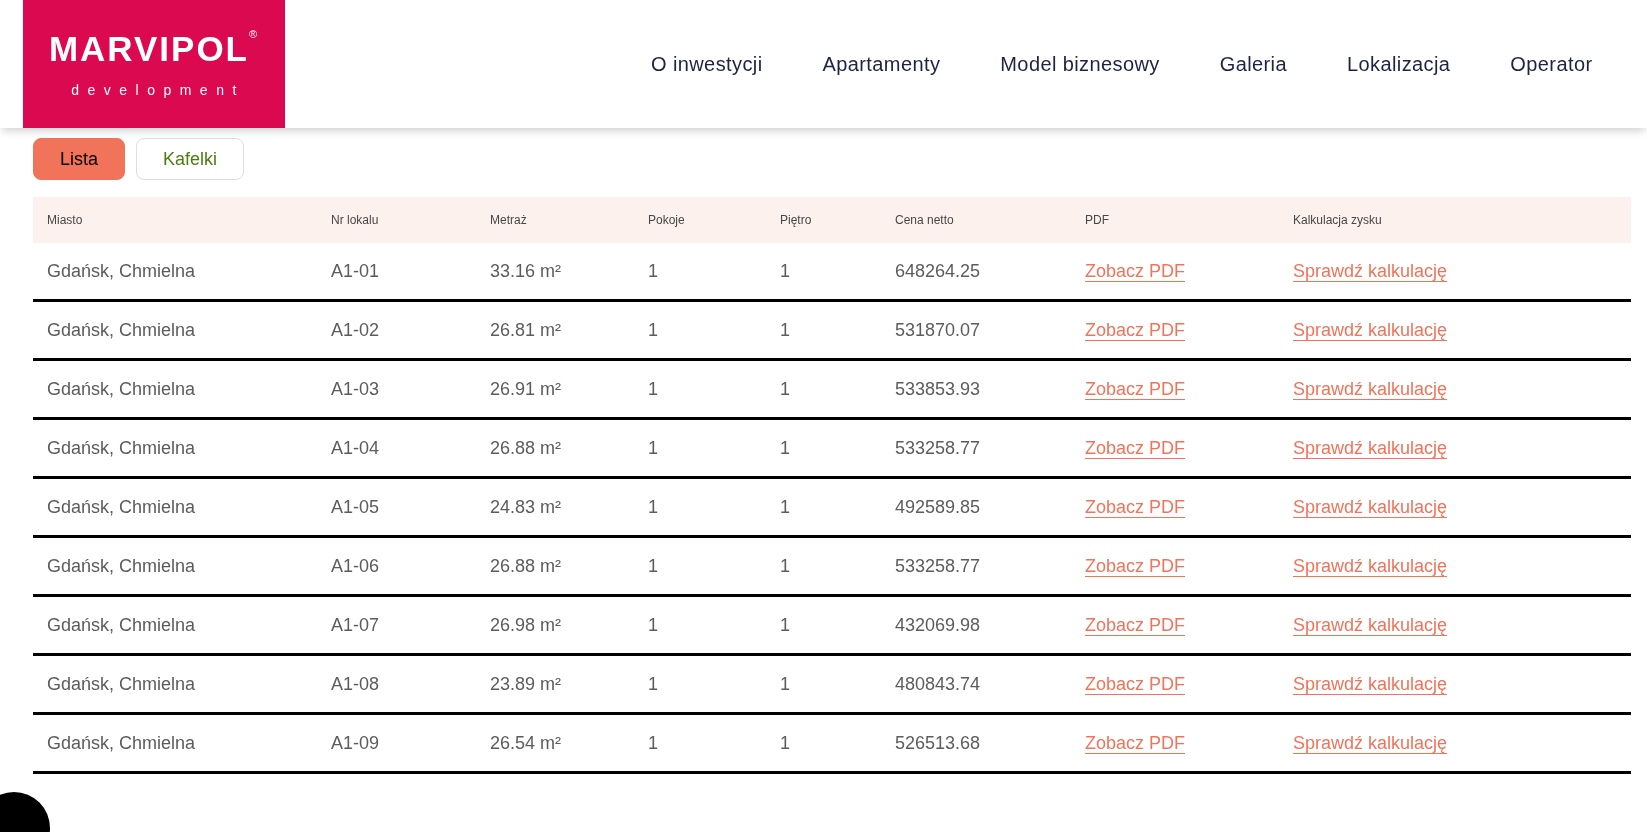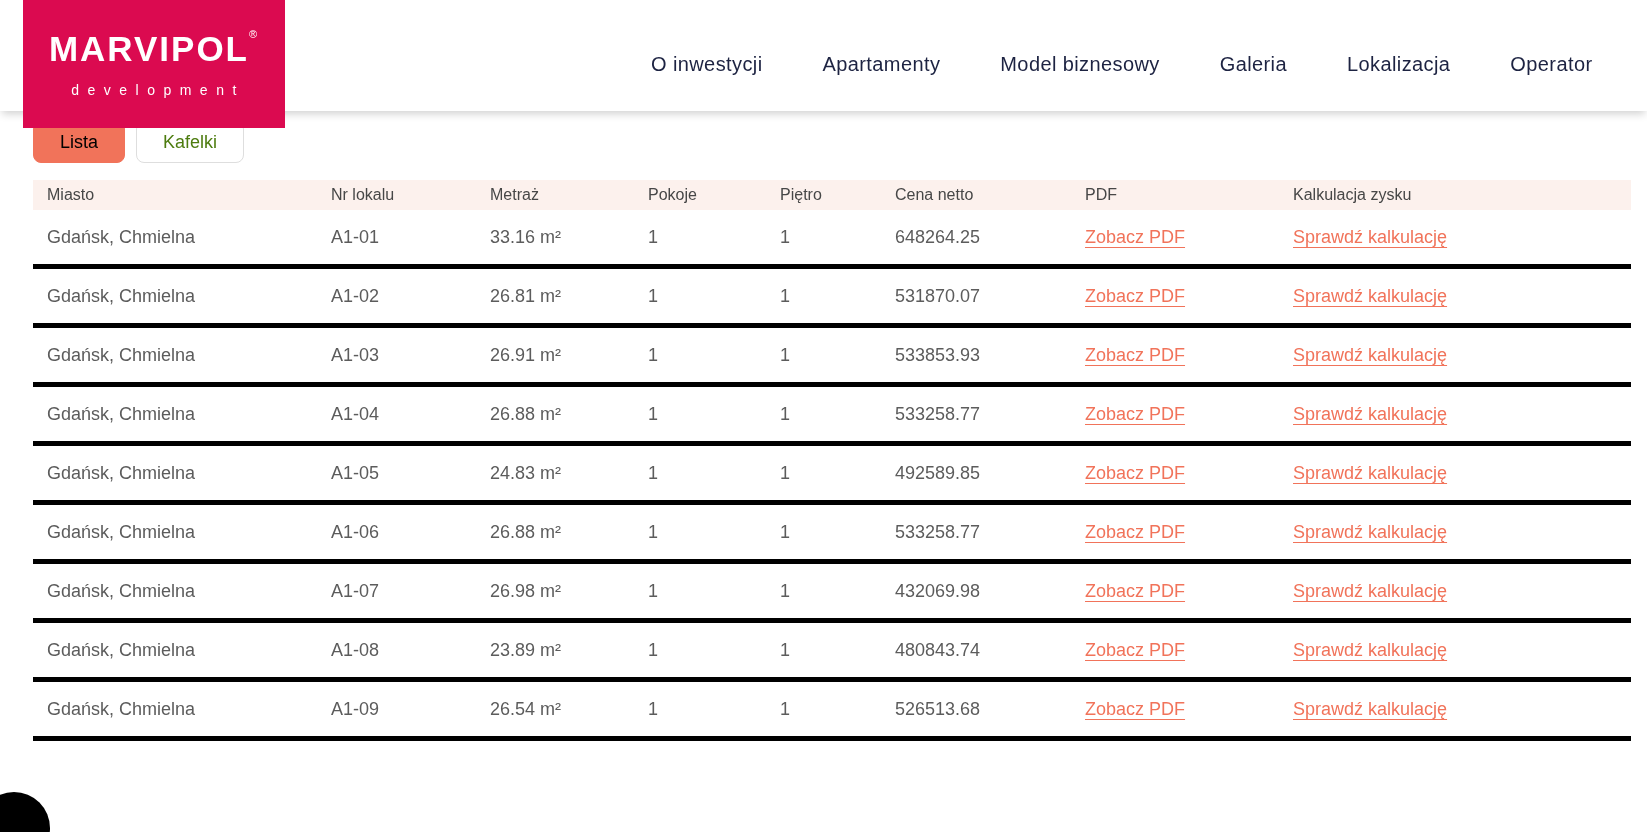--- a/index.html
+++ b/index.html
@@ -7,21 +7,21 @@
     width: 1647px; height: 832px;
     overflow: hidden;
     background: #ffffff;
     font-family: "Liberation Sans", sans-serif;
     position: relative;
   }
 
   
   .site-header {
     position: relative;
-    height: 111px;
+    height: 128px;
     background: #ffffff;
     box-shadow: 0 5px 8px -2px rgba(0,0,0,0.18);
     z-index: 5;
   }
   .logo-block {
     position: absolute;
     left: 23px; top: 0;
     width: 262px; height: 128px;
     background: #DB0A50;
     color: #ffffff;
@@ -100,30 +100,30 @@
     margin: 17px 16px 0 33px;
   }
   .t-row {
     display: grid;
     grid-template-columns: 284px 159px 158px 132px 115px 190px 208px 1fr;
     align-items: center;
   }
   .t-cell { padding-left: 14px; }
   .t-head {
     background: #FCF1ED;
-    height: 30px;
+    height: 46px;
     color: #474747;
-    font-size: 16px;
+    font-size: 12px;
     font-weight: 500;
   }
   .t-body .t-row {
     height: 59px;
     color: #5C5C5C;
     font-size: 18px;
-    border-bottom: 5px solid #000000;
+    border-bottom: 3px solid #000000;
     background: #ffffff;
   }
   .t-link {
     color: #F1735A;
     text-decoration: underline;
     text-underline-offset: 4px;
     cursor: pointer;
   }
 
   

